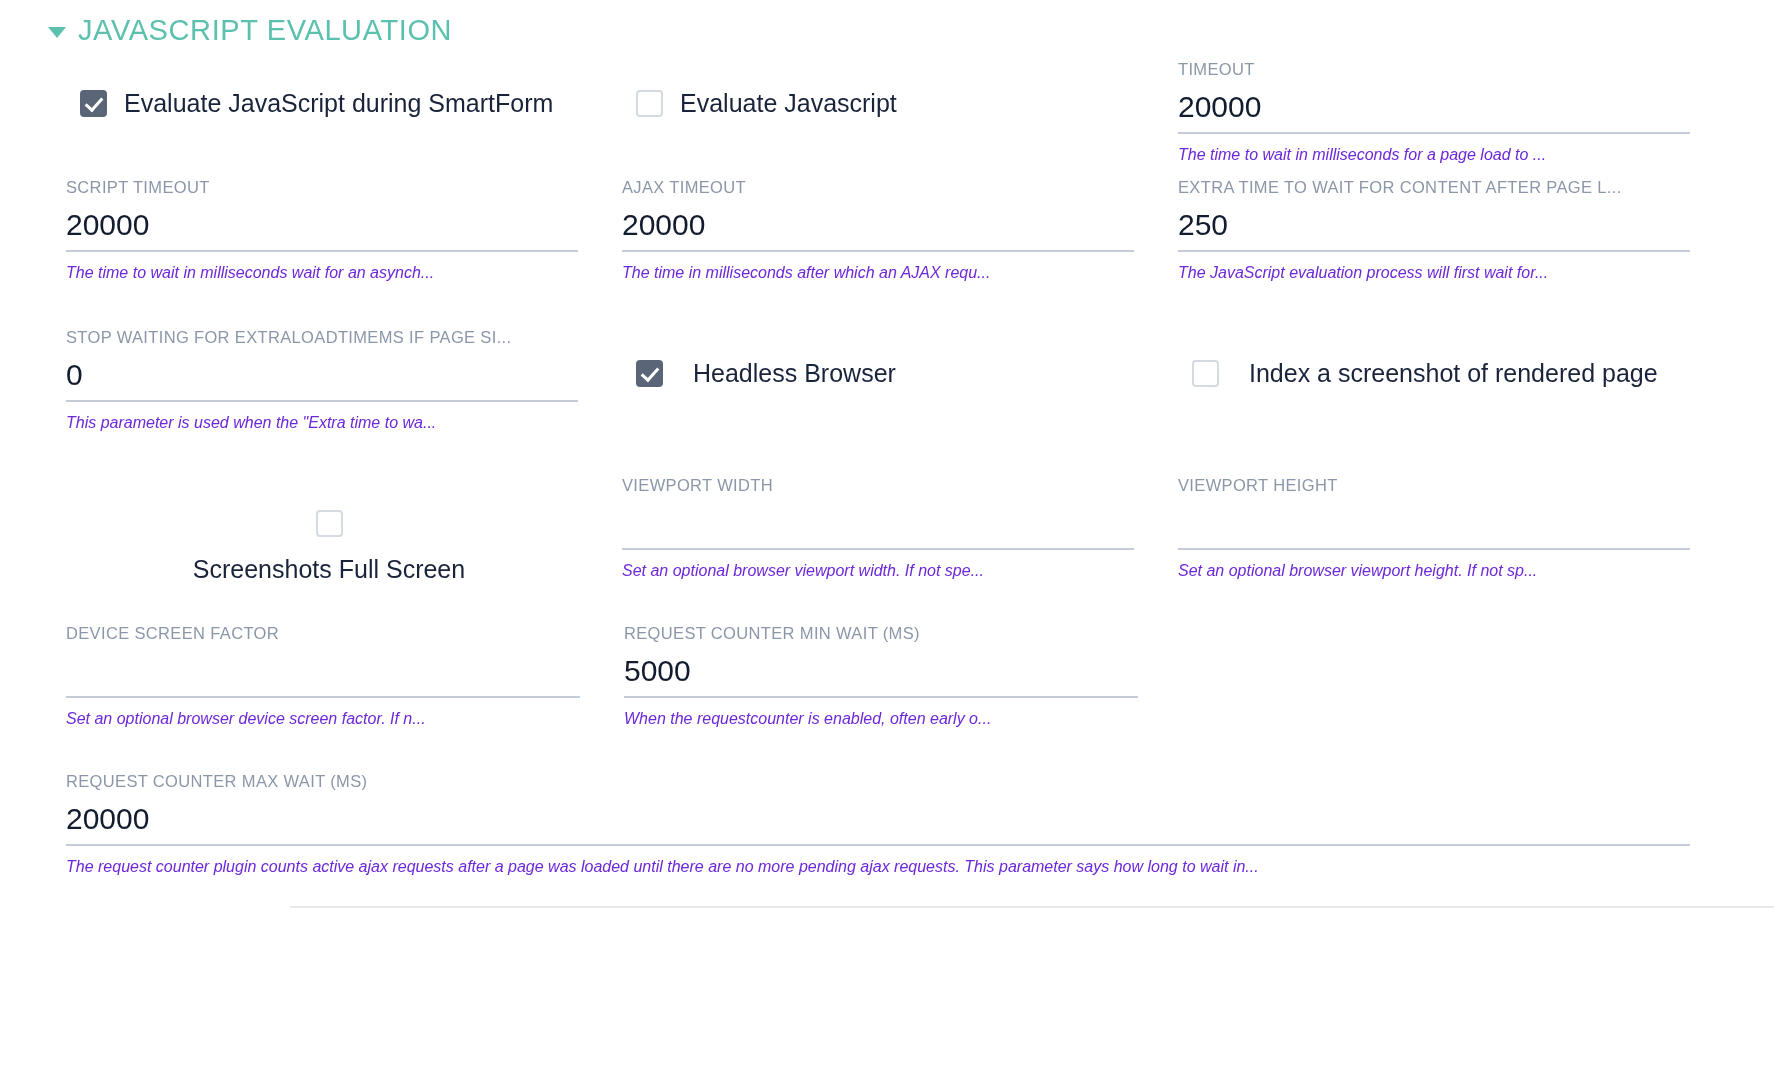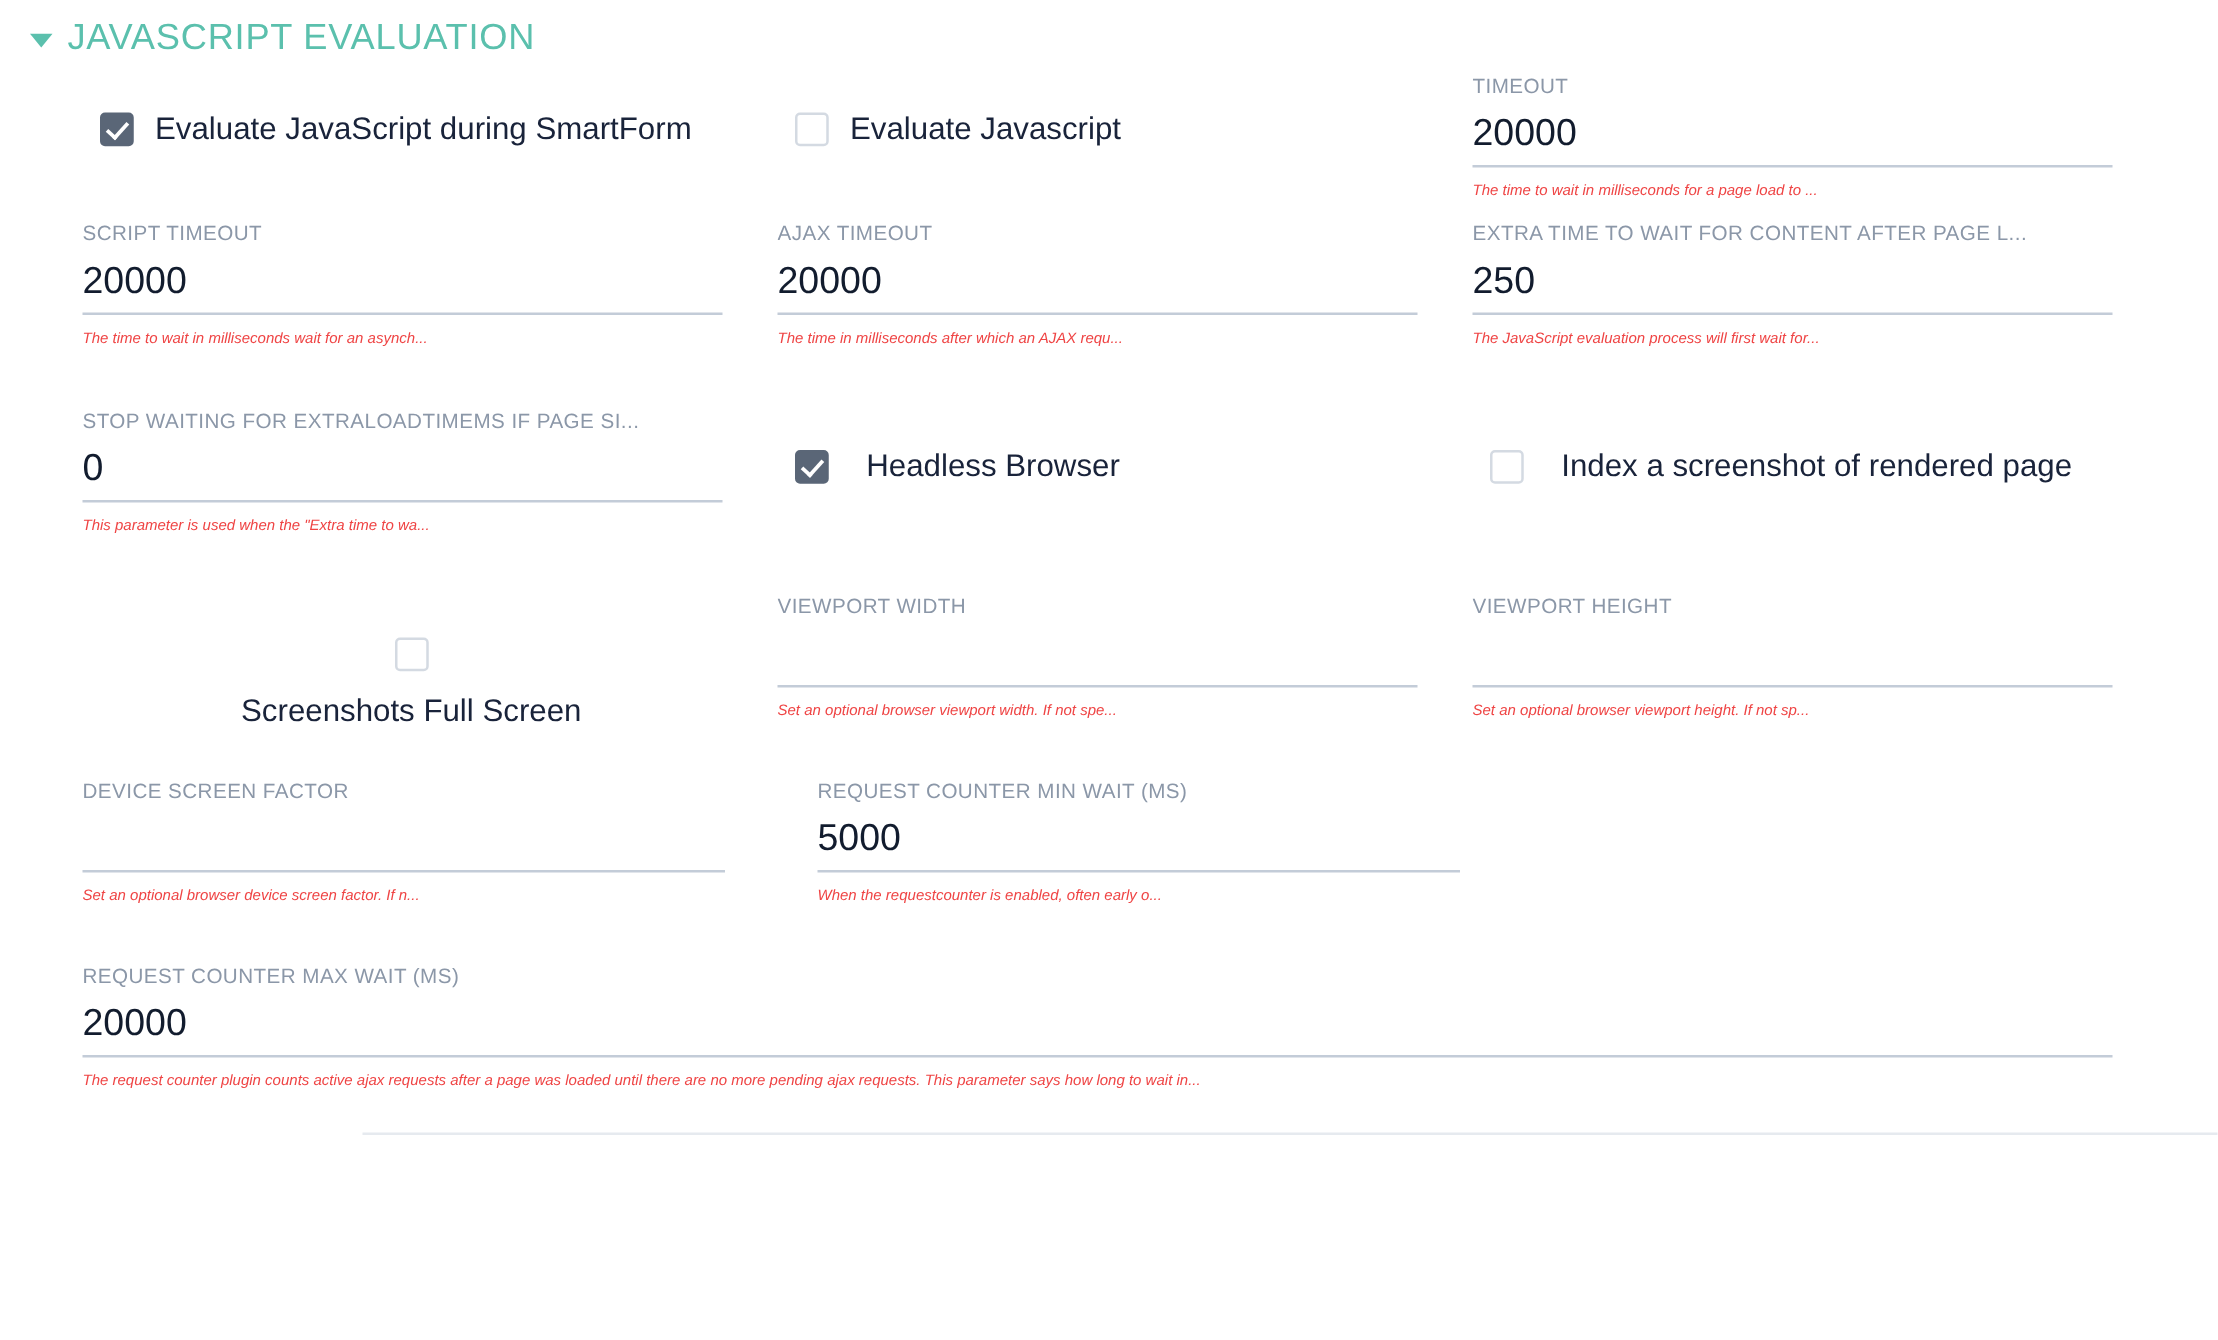--- a/index.html
+++ b/index.html
@@ -21,21 +21,21 @@
     width: 1774px;
     box-sizing: border-box;
     padding: 0;
   }
 
   
   .section-header {
     display: flex;
     align-items: center;
     gap: 12px;
-    padding: 14px 0 0 24px;
+    padding: 14px 0 0 48px;
     height: 46px;
     box-sizing: border-box;
   }
   .caret-icon {
     width: 0;
     height: 0;
     border-left: 9px solid transparent;
     border-right: 9px solid transparent;
     border-top: 11px solid #5bc0ad;
     margin-top: 4px;
@@ -97,23 +97,23 @@
     overflow: hidden;
     font-weight: 400;
   }
   .field-value.empty { color: transparent; }
   .field-underline {
     height: 2px;
     background: #c3ccd8;
     width: 100%;
   }
   .field-help {
-    font-size: 12px;
+    font-size: 16px;
     font-style: italic;
-    color: #ef4444;
+    color: #6d28d9;
     line-height: 1.5;
     padding-top: 9px;
     white-space: nowrap;
     overflow: hidden;
     height: 36px;
     box-sizing: border-box;
   }
 
   
   .checkbox-field {
@@ -157,21 +157,21 @@
   }
 
   
   .r1 { height: 118px; align-items: flex-start; }
   .r1 .checkbox-field { margin-top: 42px; }
   .r2 { height: 150px; }
   .r3 { height: 148px; }
   .r3 .checkbox-field { margin-top: 44px; gap: 30px; }
   .r4 { height: 148px; }
   .r4 .checkbox-field { margin-top: 48px; flex-direction: column; }
-  .r5 { height: 148px; gap: 30px; }
+  .r5 { height: 148px; }
   .r5 .checkbox-field { margin-top: 56px; }
   .r6 { height: 150px; }
 
   .divider-bottom {
     position: absolute;
     left: 290px;
     right: 0;
     bottom: 0;
     height: 2px;
     background: #e6eaef;

